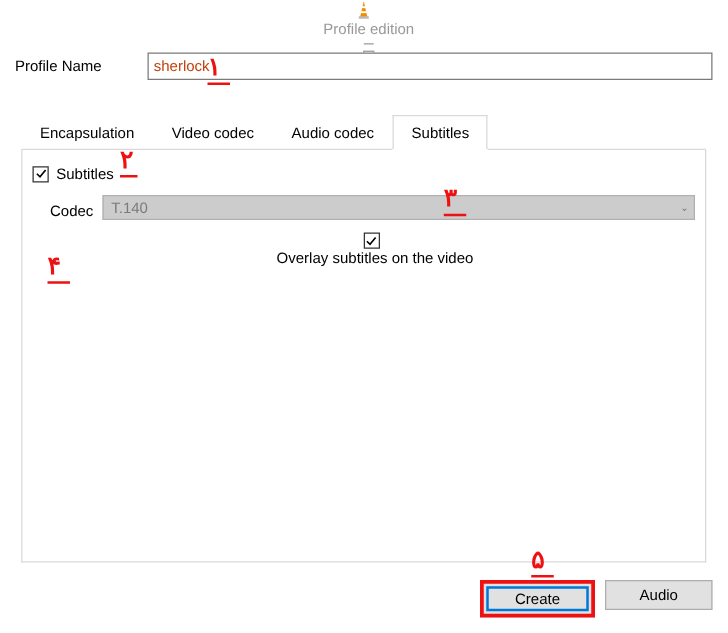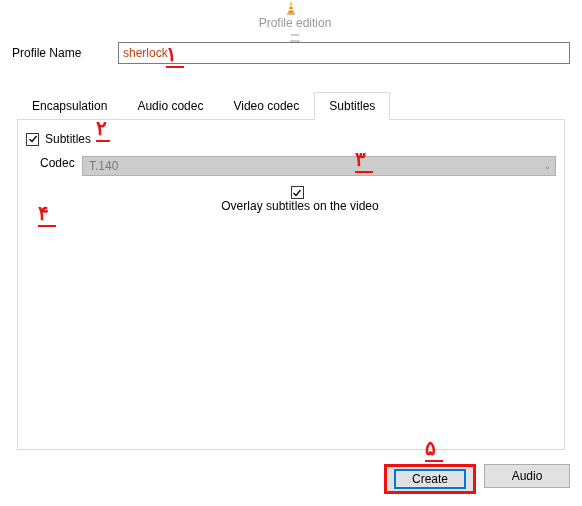--- a/index.html
+++ b/index.html
@@ -13,28 +13,28 @@
     .row-profile { display: flex; align-items: center; margin-bottom: 18px; gap: 28px; }
     .row-profile .lbl { width: 78px; font-size: 12px; color: #000; }
     .row-profile input { flex: 1; height: 22px; border: 1px solid #7a7a7a; background: #fff; padding: 1px 4px; font-size: 12px; color: #c2410c; outline: none; }
     .tabs { display: flex; border-bottom: 1px solid #d9d9d9; position: relative; }
     .tab { padding: 6px 14px; font-size: 12px; color: #000; cursor: pointer; border: 1px solid transparent; border-bottom: none; margin-bottom: -1px; }
     .tab.active { border: 1px solid #d9d9d9; border-bottom: 1px solid #fff; background: #fff; }
     .tab-content { border: 1px solid #d9d9d9; border-top: none; padding: 12px 6px 12px 6px; height: 330px; margin:0 0 0 0;}
     .check-row { display: flex; align-items: center; margin-bottom: 10px; padding-left: 2px;}
     .check-row .checkbox { width: 13px; height: 13px; border: 1px solid #333; background: #fff; display: flex; align-items: center; justify-content: center; margin-right: 6px; }
     .check-row .checkbox svg { width: 10px; height: 10px; }
-    .codec-row { display: flex; align-items: flex-start; margin: 2px 0 10px 16px; }
+    .codec-row { display: flex; align-items: flex-end; margin: 2px 0 10px 16px; }
     .codec-row .lbl { width: 42px; font-size: 12px; }
     .codec-row .select { flex: 1; height: 20px; background: #ccc; border: 1px solid #b0b0b0; color: #7a7a7a; font-size: 12px; display: flex; align-items: center; padding: 0 6px; position: relative; margin-right: 2px; }
     .codec-row .select .chev { position: absolute; right: 4px; top: 50%; transform: translateY(-50%); font-size: 8px; color: #777; }
     .footer { position: absolute; right: 12px; bottom: 12px; display: flex; gap: 8px; }
     .btn { width: 86px; height: 24px; border: 1px solid #adadad; background: #e1e1e1; font-size: 12px; display: flex; align-items: center; justify-content: center; cursor: pointer; }
     .btn.primary-wrap { border: 3px solid #e11; padding: 0; width: 92px; height: 30px; }
-    .btn.primary { width: 72px; height: 20px; border: 2px solid #0078d7; background: #e1e1e1; }
+    .btn.primary { width: 82px; height: 20px; border: 2px solid #0078d7; background: #e1e1e1; }
     .annot { position: absolute; color: #e11; font-family: 'Tahoma', sans-serif; font-size: 20px; font-weight: bold; line-height: 1; pointer-events: none; }
     .annot .ul { width: 18px; height: 2px; background: #e11; margin-top: 2px; }
     .annot.small .ul { width: 14px; }
     .tabs-wrap { position: relative; padding: 0 5px; margin-top: 28px; }
   </style>
 </head>
 <body>
 
 <div class="titlebar">
   <span class="app-icon">
@@ -66,22 +66,22 @@
 
 <div class="content">
   <div class="row-profile">
     <span class="lbl">Profile Name</span>
     <input type="text" value="sherlock" style="">
   </div>
 
   <div class="tabs-wrap">
     <div class="tabs">
       <div class="tab">Encapsulation</div>
+      <div class="tab">Video codec</div>
       <div class="tab">Audio codec</div>
-      <div class="tab">Video codec</div>
       <div class="tab active">Subtitles</div>
     </div>
     <div class="tab-content">
       <div class="check-row">
         <span class="checkbox">
           <svg viewBox="0 0 10 10">
               <polyline points="1.5,5 4,7.5 8.5,2" fill="none" stroke="#000" stroke-width="1.3"></polyline>
             </svg>
         </span>
         <span>Subtitles</span>

